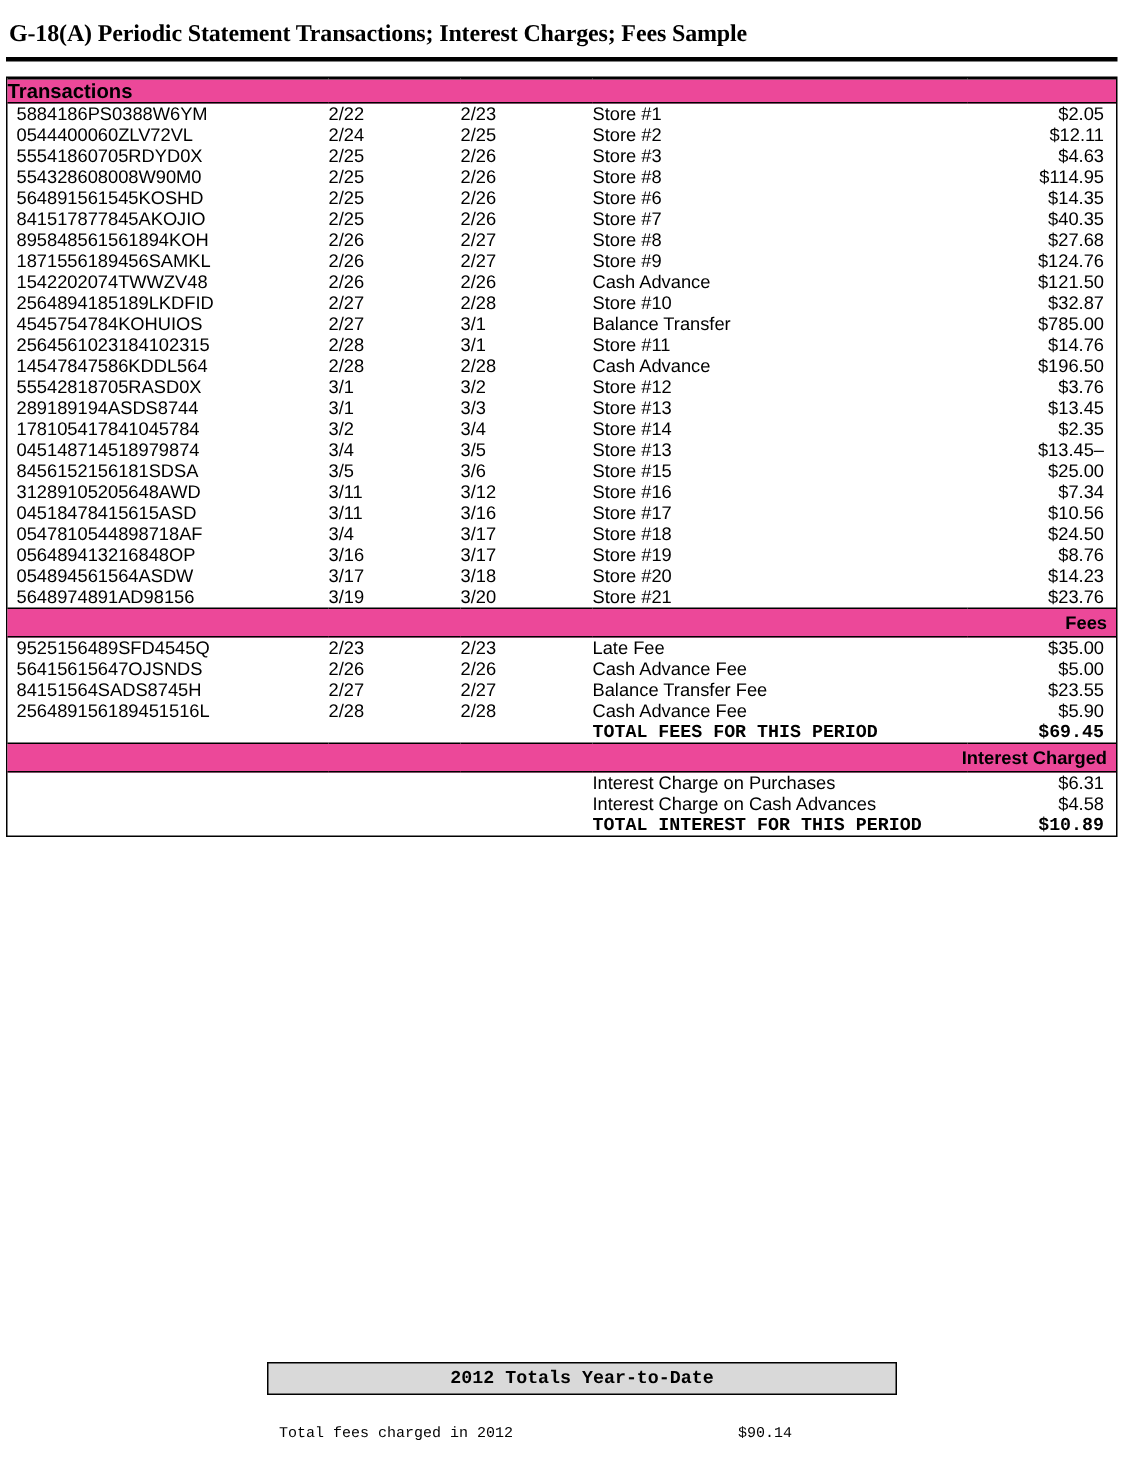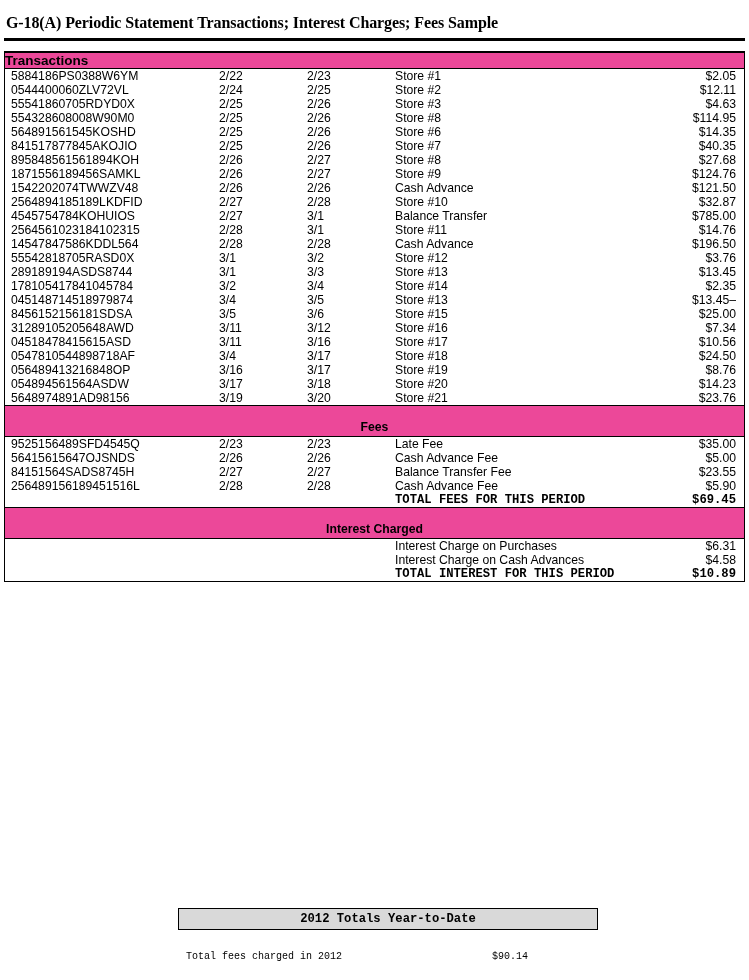--- a/index.html
+++ b/index.html
@@ -54,23 +54,23 @@
   .section-band {
     background: #ec4899;
     border-top: 1px solid #000;
     border-bottom: 1px solid #000;
     font-weight: bold;
     font-size: 13.5px;
     padding: 3px 6px 3px 6px;
     text-align: left;
   }
   .section-band.center {
-    text-align: center;
+    text-align: right;
     font-size: 12.2px;
-    padding: 14px 6px 2px 6px;
+    padding: 2px 6px 2px 6px;
   }
   .colhead td {
     font-weight: bold;
     font-size: 12.3px;
     padding: 3px 0 3px 0;
   }
   .r td {
     padding: 2.6px 0 2.6px 0;
     font-size: 12.2px;
   }

